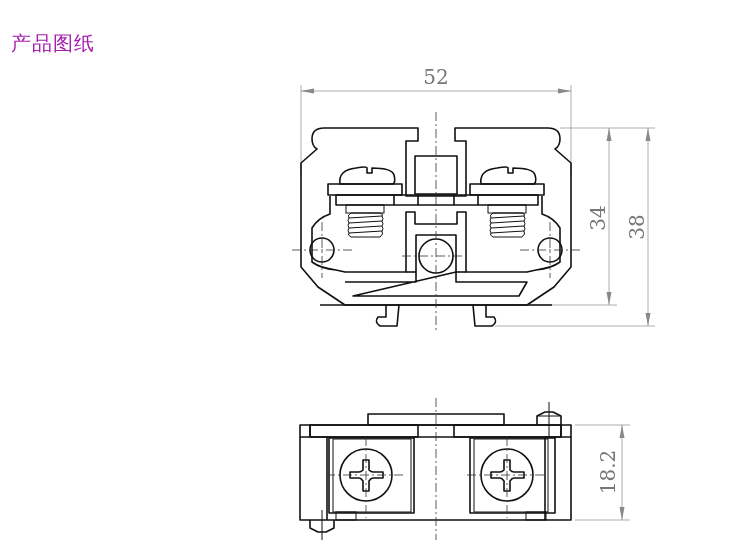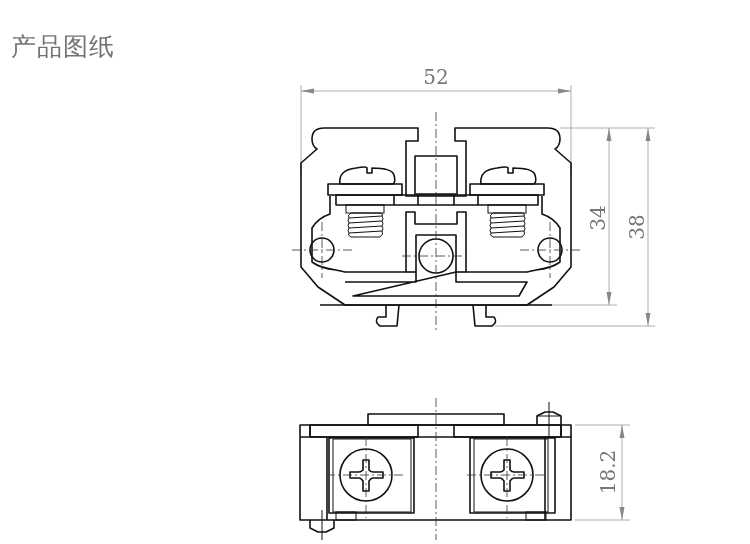--- a/index.html
+++ b/index.html
@@ -1,17 +1,17 @@
 <!DOCTYPE html>
 <html><head>
 <meta charset="utf-8">
 <style>
   html, body { margin: 0; padding: 0; background: #ffffff; }
   body { width: 750px; height: 544px; position: relative; overflow: hidden; font-family: "DejaVu Sans", sans-serif; }
-  .title { position: absolute; left: 11px; top: 30px; font-size: 25px; color: #737373; letter-spacing: 1px; }
+  .title { position: absolute; left: 11px; top: 30px; font-size: 20px; color: #a21caf; letter-spacing: 1px; }
   svg { position: absolute; left: 0; top: 0; }
   .o { fill: none; stroke: #111; stroke-width: 1.6; stroke-linejoin: round; }
   .t { fill: none; stroke: #111; stroke-width: 1; }
   .c { fill: none; stroke: #333; stroke-width: 0.8; stroke-dasharray: 9 3 2 3; }
   .d { fill: none; stroke: #999; stroke-width: 0.8; }
   .ah { fill: #888; stroke: none; }
   .dimtxt { font-family: "DejaVu Serif", serif; fill: #777; font-size: 20px; }
 </style>
 </head>
 <body>

